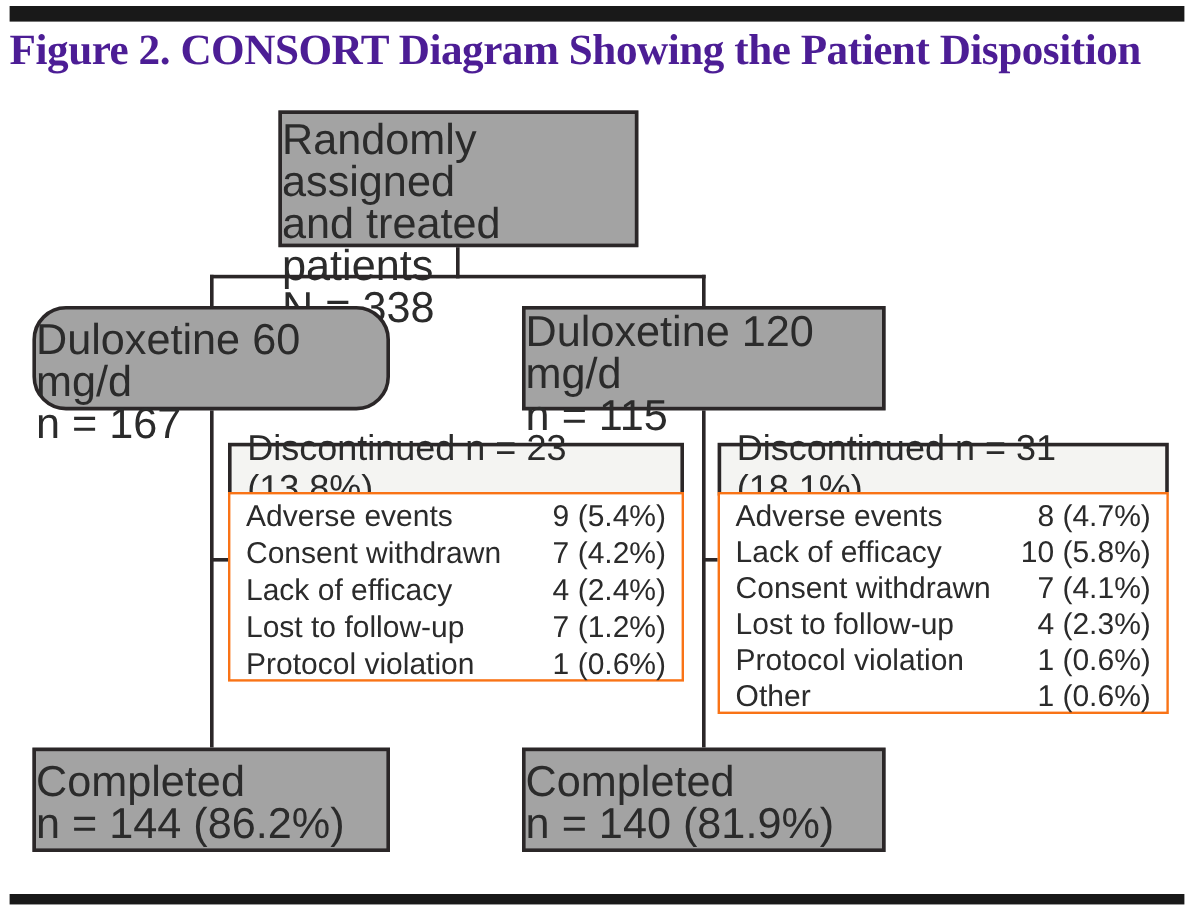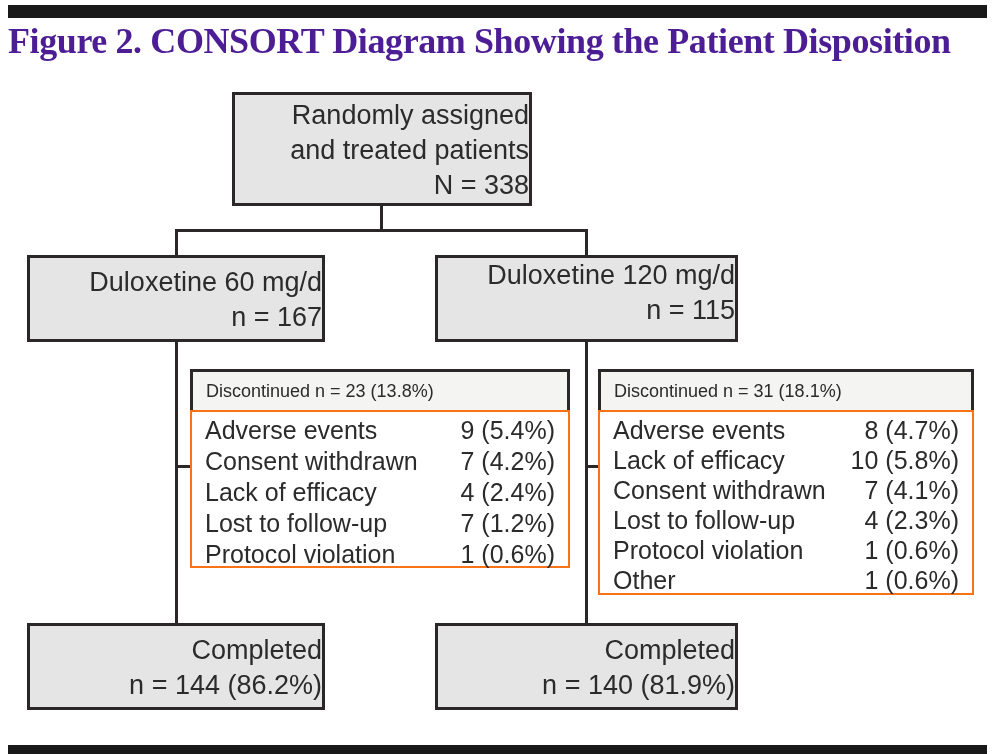--- a/index.html
+++ b/index.html
@@ -7,28 +7,28 @@
     position:relative;width:995px;height:754px;background:#ffffff;
     font-family:"Liberation Sans", sans-serif;color:#2b2b2b;overflow:hidden;
   }
   .bar{position:absolute;background:#191919;}
   #title{
     position:absolute;left:8px;top:20px;width:985px;
     font-family:"Liberation Serif", serif;font-weight:bold;font-size:36px;
     letter-spacing:-0.4px;color:#4c1d95;white-space:nowrap;
   }
   .node{
-    position:absolute;background:#e5e5e5;border:3px solid #2b2728;
-    box-sizing:border-box;text-align:right;font-size:27px;line-height:35px;
+    position:absolute;background:#a3a3a3;border:3px solid #2b2728;
+    box-sizing:border-box;text-align:left;font-size:36px;line-height:35px;
   }
   .node .ln{display:block;}
   .conn{position:absolute;background:#2b2728;}
   .disc-header{
     position:absolute;background:#f4f4f2;border:3px solid #2b2728;box-sizing:border-box;
-    font-size:18px;display:flex;align-items:center;padding-left:13px;
+    font-size:30px;display:flex;align-items:center;padding-left:13px;
   }
   .disc-list{
     position:absolute;background:#ffffff;border:2px solid #f97316;box-sizing:border-box;
     font-size:25px;padding:3px 13px 0 13px;
   }
   .disc-row{display:flex;justify-content:space-between;}
   .disc-row .lbl{text-align:left;}
   .disc-row .val{text-align:right;}
   #disc-left-list .disc-row{line-height:31px;}
   #disc-right-list .disc-row{line-height:30px;}
@@ -46,21 +46,21 @@
     <span class="ln">Randomly assigned</span>
     <span class="ln">and treated patients</span>
     <span class="ln">N = 338</span>
   </div>
 
   <div class="conn" style="left:380px;top:206px;width:3px;height:26px;"></div>
   <div class="conn" style="left:175px;top:229px;width:413px;height:3px;"></div>
   <div class="conn" style="left:175px;top:229px;width:3px;height:26px;"></div>
   <div class="conn" style="left:585px;top:229px;width:3px;height:26px;"></div>
 
-  <div class="node" style="left:27px;top:255px;width:298px;height:87px;padding-top:7px;">
+  <div class="node" style="left:27px;top:255px;width:298px;height:87px;padding-top:7px;border-radius:28px;">
     <span class="ln">Duloxetine 60 mg/d</span>
     <span class="ln">n = 167</span>
   </div>
   <div class="node" style="left:435px;top:255px;width:303px;height:87px;padding-top:0;">
     <span class="ln">Duloxetine 120 mg/d</span>
     <span class="ln">n = 115</span>
   </div>
 
   <div class="conn" style="left:175px;top:342px;width:3px;height:281px;"></div>
   <div class="conn" style="left:585px;top:342px;width:3px;height:281px;"></div>

